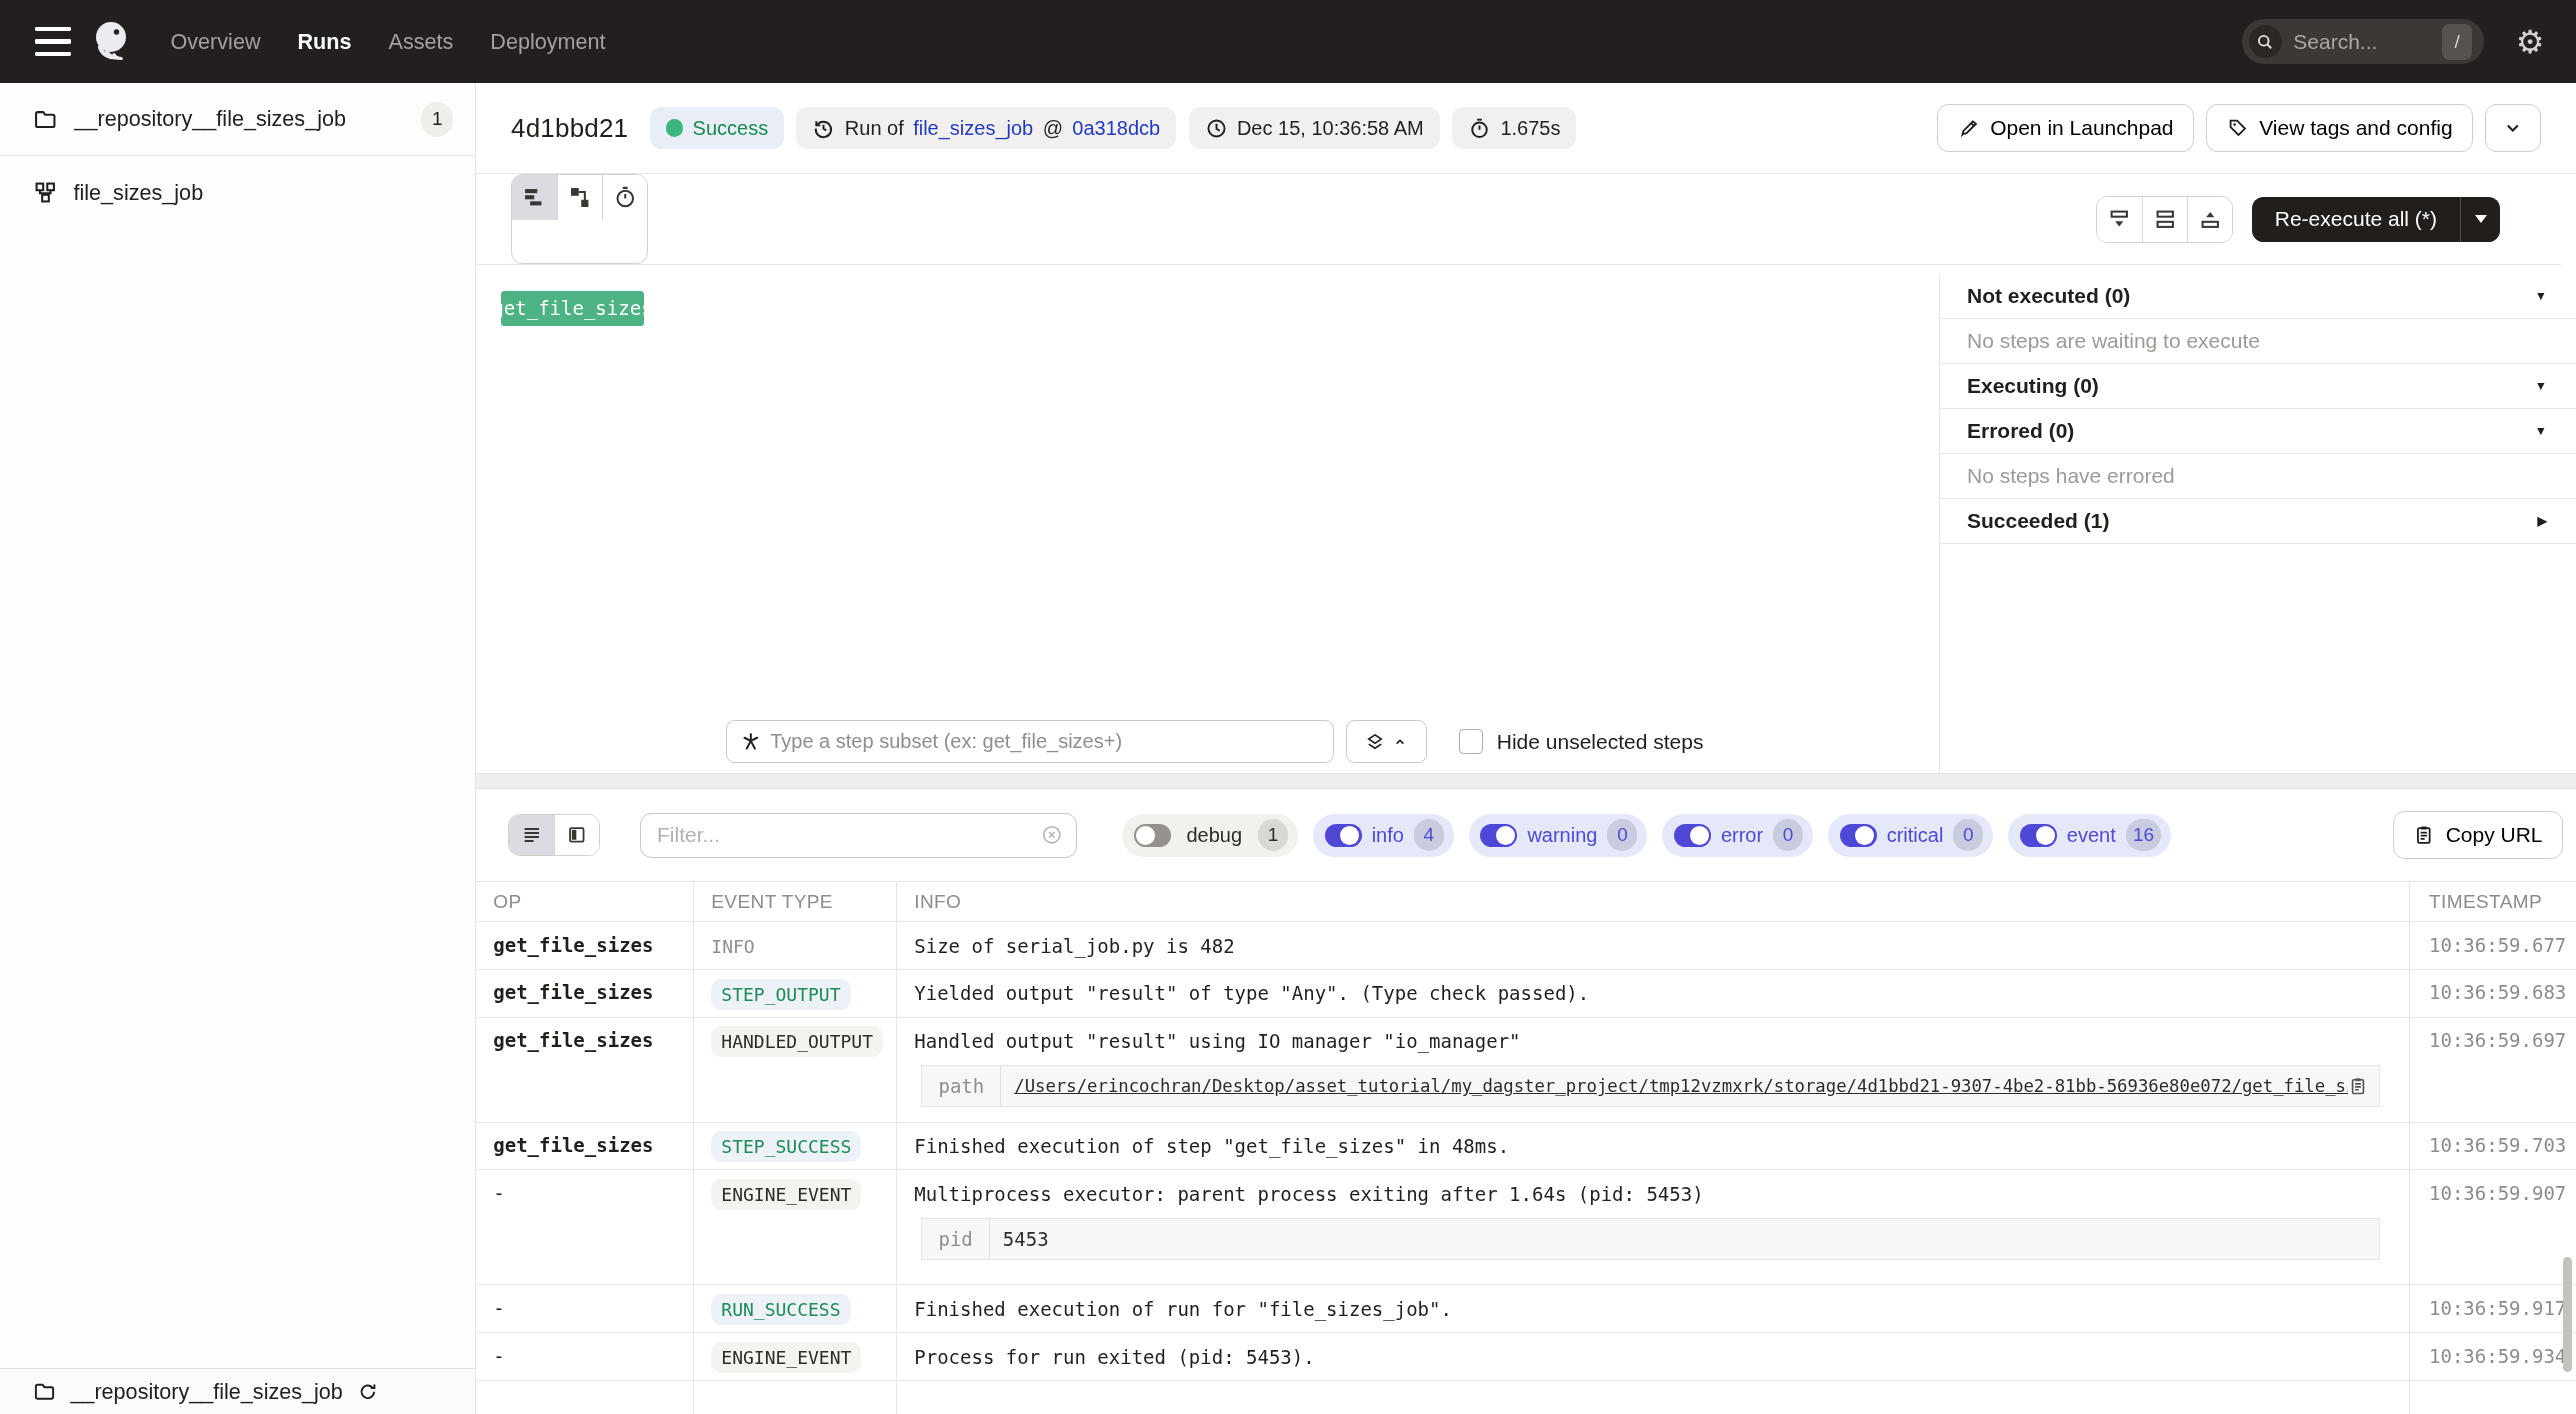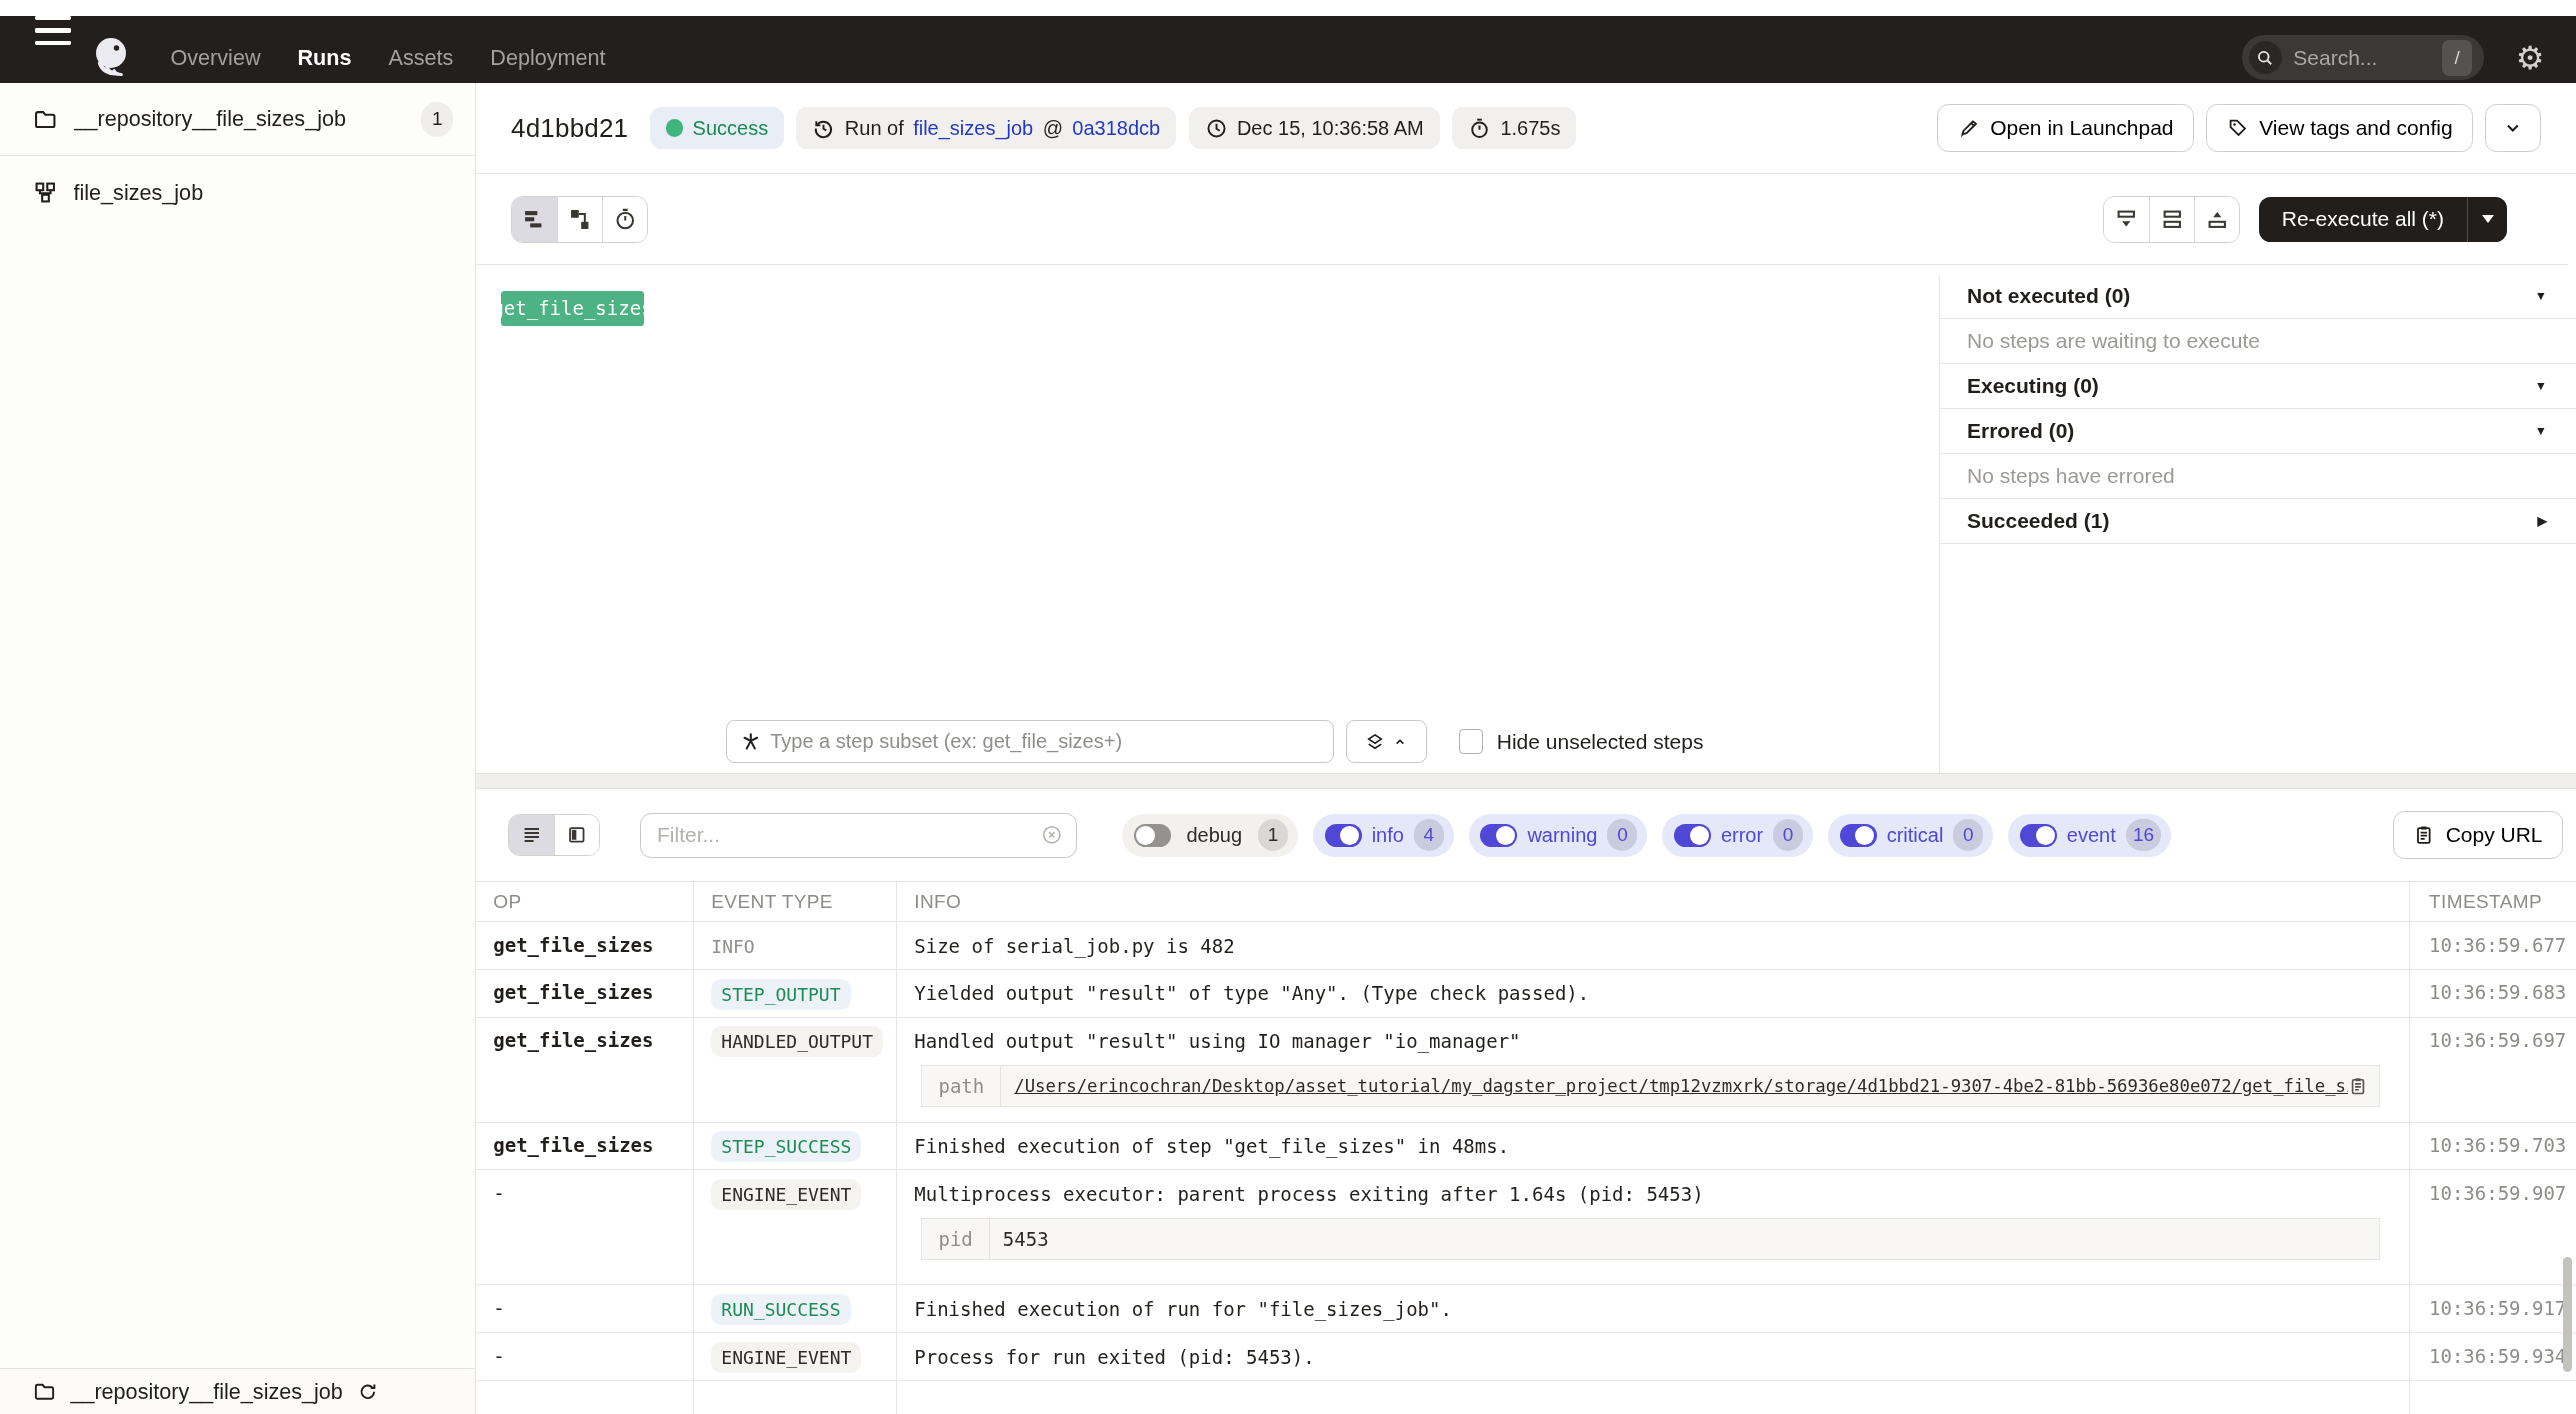--- a/index.html
+++ b/index.html
@@ -1,21 +1,21 @@
 <!DOCTYPE html>
 <html style="font-size:11.5px"><head>
 <meta charset="utf-8">
 <style>
   * { margin:0; padding:0; box-sizing:border-box; }
   html,body { width:2576px; height:1414px; overflow:hidden; background:#fff;
     font-family:"Liberation Sans", sans-serif; color:#211E1C; }
 
   
-  .topnav { position:absolute; left:0; top:16px; width:2576px; height:83px;
-    background:#231F1E; display:flex; padding:0 24.5px; }
+  .topnav { position:absolute; left:0; top:0; width:2576px; height:83px;
+    background:#231F1E; display:flex; align-items:center; padding:0 24.5px; }
   .hamburger { width:36px; height:29px; display:flex; flex-direction:column; justify-content:space-between; cursor:pointer; margin-left:10px; }
   .hamburger div { height:4.3px; background:#fff; border-radius:1.4px; }
   .nav-logo { margin:0 10px 0 16px; display:flex; align-items:center; }
   .nav-links { display:flex; align-items:center; gap:37px; margin-left:26px; }
   .nav-link { font-size:21.6px; color:#A3A09D; cursor:pointer; }
   .nav-link.active { color:#FFFFFF; font-weight:700; }
   .nav-right { margin-left:auto; display:flex; align-items:center; gap:32px; }
   .search-pill { width:242px; height:45px; background:#3C3835; border-radius:22.3px;
     display:flex; align-items:center; padding:0 11.5px 0 7.2px; }
   .search-circle { width:33px; height:33px; border-radius:50%; background:#2B2724;
@@ -50,22 +50,22 @@
     align-items:center; gap:9.4px; padding:0 16px; font-size:20px; color:#211E1C; white-space:nowrap; }
   .hbadge.success { background:#E8EDF6; color:#188A53; font-weight:500; }
   .dot { width:17.3px; height:17.3px; border-radius:50%; background:#3EB57F; }
   .hlink { color:#2139C4; cursor:pointer; }
   .hdr-buttons { margin-left:auto; display:flex; align-items:center; gap:12.3px; }
   .btn { height:48px; border:0.7px solid #CFCDCA; border-radius:11.5px; background:#fff;
     display:flex; align-items:center; gap:10.8px; padding:0 19.5px; font-size:21px; cursor:pointer; white-space:nowrap; }
   .btn.icon-only { padding:0 16px; }
 
   
-  .toolbar { position:absolute; left:476px; top:174px; right:8px; height:91px;
-    border-bottom:0.7px solid #E7E6E4; display:flex; align-items:center; padding:0 61px 0 35px; background:#fff; }
+  .toolbar { position:absolute; left:476px; top:174px; right:15px; height:91px;
+    border-bottom:0.7px solid #E7E6E4; display:flex; padding:0 61px 0 35px; background:#fff; }
   .seg { display:flex; border:0.7px solid #D2D0CD; border-radius:11.5px; overflow:hidden; background:#fff; }
   .seg-btn { width:45px; height:45px; display:flex; align-items:center; justify-content:center;
     color:#3A3733; cursor:pointer; border-left:0.7px solid #D8D6D3; background:#fff; }
   .seg-btn:first-child { border-left:none; }
   .seg-btn.selected { background:#DCDBE2; }
   .toolbar-right { margin-left:auto; display:flex; align-items:center; gap:19px; }
   .reexec { height:45px; background:#211E1C; border-radius:11.5px; display:flex; align-items:stretch;
     color:#fff; cursor:pointer; overflow:hidden; }
   .reexec-main { display:flex; align-items:center; padding:0 23px; font-size:21px; }
   .reexec-caret { width:40px; display:flex; align-items:center; justify-content:center; border-left:0.7px solid #54504C; }

